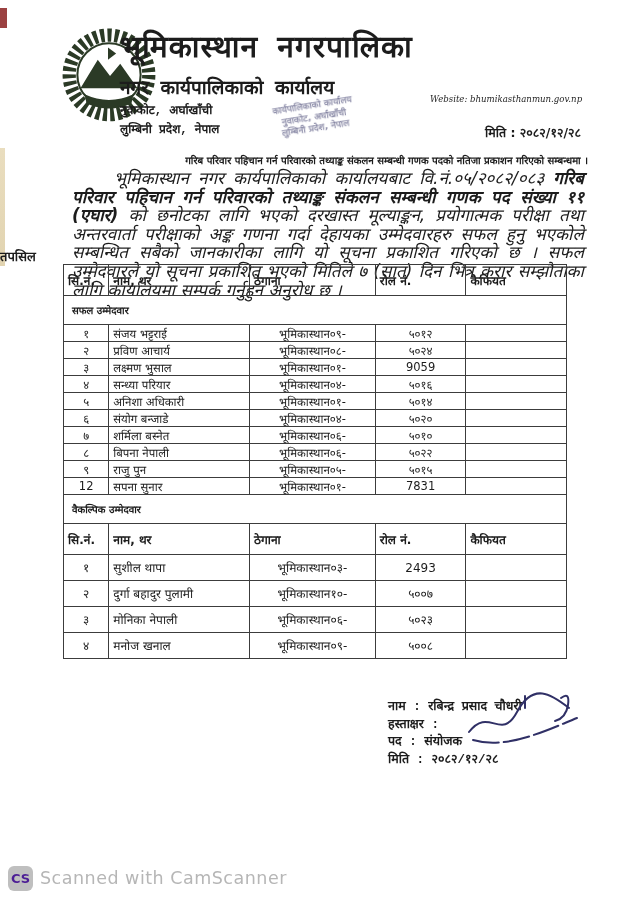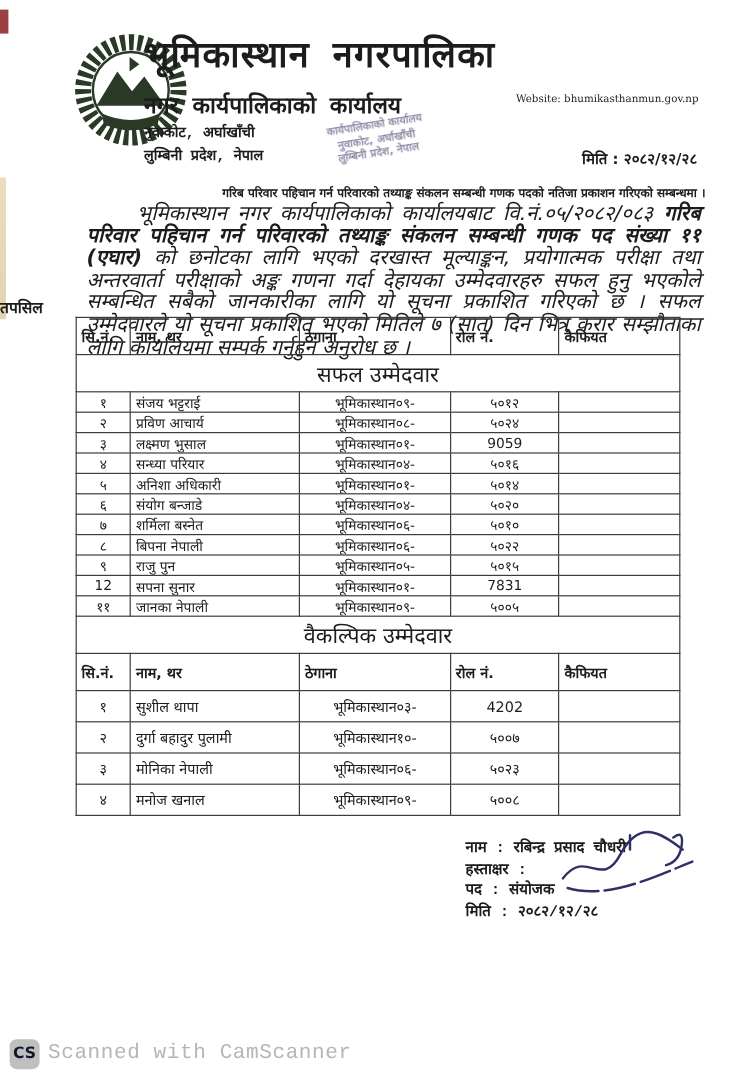--- a/index.html
+++ b/index.html
@@ -11,50 +11,50 @@
               background:linear-gradient(#d8c28a,#c9b070);opacity:.55;}
   
   .emblem{position:absolute;left:58px;top:26px;width:102px;height:104px;}
   .masthead{position:absolute;left:120px;top:32px;width:430px;text-align:left;font-family:Liberation Mono, monospace;}
   .muni-title{font-size:30px;font-weight:bold;letter-spacing:1px;line-height:34px;}
   .office-name{font-size:19px;font-weight:bold;margin-top:8px;}
   .addr{font-size:12px;font-weight:bold;margin-top:4px;line-height:15px;}
   .stamp{position:absolute;left:234px;top:100px;width:160px;transform:rotate(-9deg);
          color:rgba(52,52,102,.55);font-size:9px;font-weight:bold;text-align:center;
          line-height:11.5px;filter:blur(.3px);pointer-events:none;}
-  .contact{position:absolute;left:430px;top:77px;width:190px;font-family:"DejaVu Serif",serif;
-           font-size:8.6px;line-height:12px;color:#242424;}
+  .contact{position:absolute;left:430px;top:93px;width:190px;font-family:"DejaVu Serif",serif;
+           font-style:italic;font-size:8.6px;line-height:12px;color:#242424;}
   .top-date{position:absolute;right:42px;top:124px;font-size:12.5px;font-weight:bold;}
   
   .subject{position:absolute;top:153px;left:55px;right:35px;text-align:right;
            font-size:10px;font-weight:bold;}
   .body-para{position:absolute;top:169px;left:72px;width:512px;font-size:17px;
              line-height:18.6px;text-align:justify;text-indent:42px;font-weight:500;font-style:italic;}
   .body-para .b{font-weight:bold;}
   .tapasil{position:absolute;top:247px;left:0;right:0;text-align:left;
            font-weight:bold;font-size:13px;}
   
   table.results{position:absolute;top:264px;left:63px;width:504px;border-collapse:collapse;
                 font-size:12px;table-layout:fixed;}
   table.results td{border:1px solid #3c3c3c;padding:0 4px;overflow:hidden;}
   tr.hdr td{font-weight:bold;text-align:left;height:30px;font-size:12px;}
-  tr.sec td{font-weight:normal;text-align:center;padding:3px 8px;font-size:18px;height:22px;}
+  tr.sec td{font-weight:bold;text-align:left;padding:3px 8px;font-size:10px;height:22px;}
   tr.row1 td{height:16px;font-size:11.5px;}
   tr.row2 td{height:25px;font-size:12px;}
   td.c-sn,td.c-addr,td.c-roll{text-align:center;}
   td.c-name{text-align:left;padding-left:10px;}
   
   .sig{position:absolute;left:388px;top:699px;font-size:12.5px;font-weight:bold;line-height:17.5px;font-family:Liberation Mono, monospace;}
   .sig-squiggle{position:absolute;left:455px;top:688px;pointer-events:none;}
   
   .cs-badge{position:absolute;left:8px;top:866px;width:25px;height:25px;background:#bfbfbf;
-            border-radius:6px;color:#0f172a;font-weight:bold;font-size:13px;display:flex;
+            border-radius:6px;color:#4c1d95;font-weight:bold;font-size:13px;display:flex;
             align-items:center;justify-content:center;}
   .cs-text{position:absolute;left:40px;top:868px;font-size:17.5px;color:#b6b6b6;
-           letter-spacing:.5px;font-family:Liberation Mono, monospace;}
+           letter-spacing:.5px;}
 </style>
 </head>
 <body>
 
 <div class="canvas">
 
   <div class="corner-mark"></div>
   <div class="edge-strip"></div>
 
   <div class="emblem">
@@ -173,42 +173,35 @@
         <td class="c-roll">५०१५</td>
         <td class="c-rem"></td>
       </tr>
       <tr class="row1">
         <td class="c-sn">12</td>
         <td class="c-name">सपना सुनार</td>
         <td class="c-addr">भूमिकास्थान०१-</td>
         <td class="c-roll">7831</td>
         <td class="c-rem"></td>
       </tr>
-      <tr class="row1">
-        <td class="c-sn">११</td>
-        <td class="c-name">जानका नेपाली</td>
-        <td class="c-addr">भूमिकास्थान०९-</td>
-        <td class="c-roll">५००५</td>
-        <td class="c-rem"></td>
-      </tr>
       <tr class="sec">
         <td colspan="5">वैकल्पिक उम्मेदवार</td>
       </tr>
       <tr class="hdr">
         <td>सि.नं.</td>
         <td>नाम, थर</td>
         <td>ठेगाना</td>
         <td>रोल नं.</td>
         <td>कैफियत</td>
       </tr>
       <tr class="row2">
         <td class="c-sn">१</td>
         <td class="c-name">सुशील थापा</td>
         <td class="c-addr">भूमिकास्थान०३-</td>
-        <td class="c-roll">4202</td>
+        <td class="c-roll">2493</td>
         <td class="c-rem"></td>
       </tr>
       <tr class="row2">
         <td class="c-sn">२</td>
         <td class="c-name">दुर्गा बहादुर पुलामी</td>
         <td class="c-addr">भूमिकास्थान१०-</td>
         <td class="c-roll">५००७</td>
         <td class="c-rem"></td>
       </tr>
       <tr class="row2">

